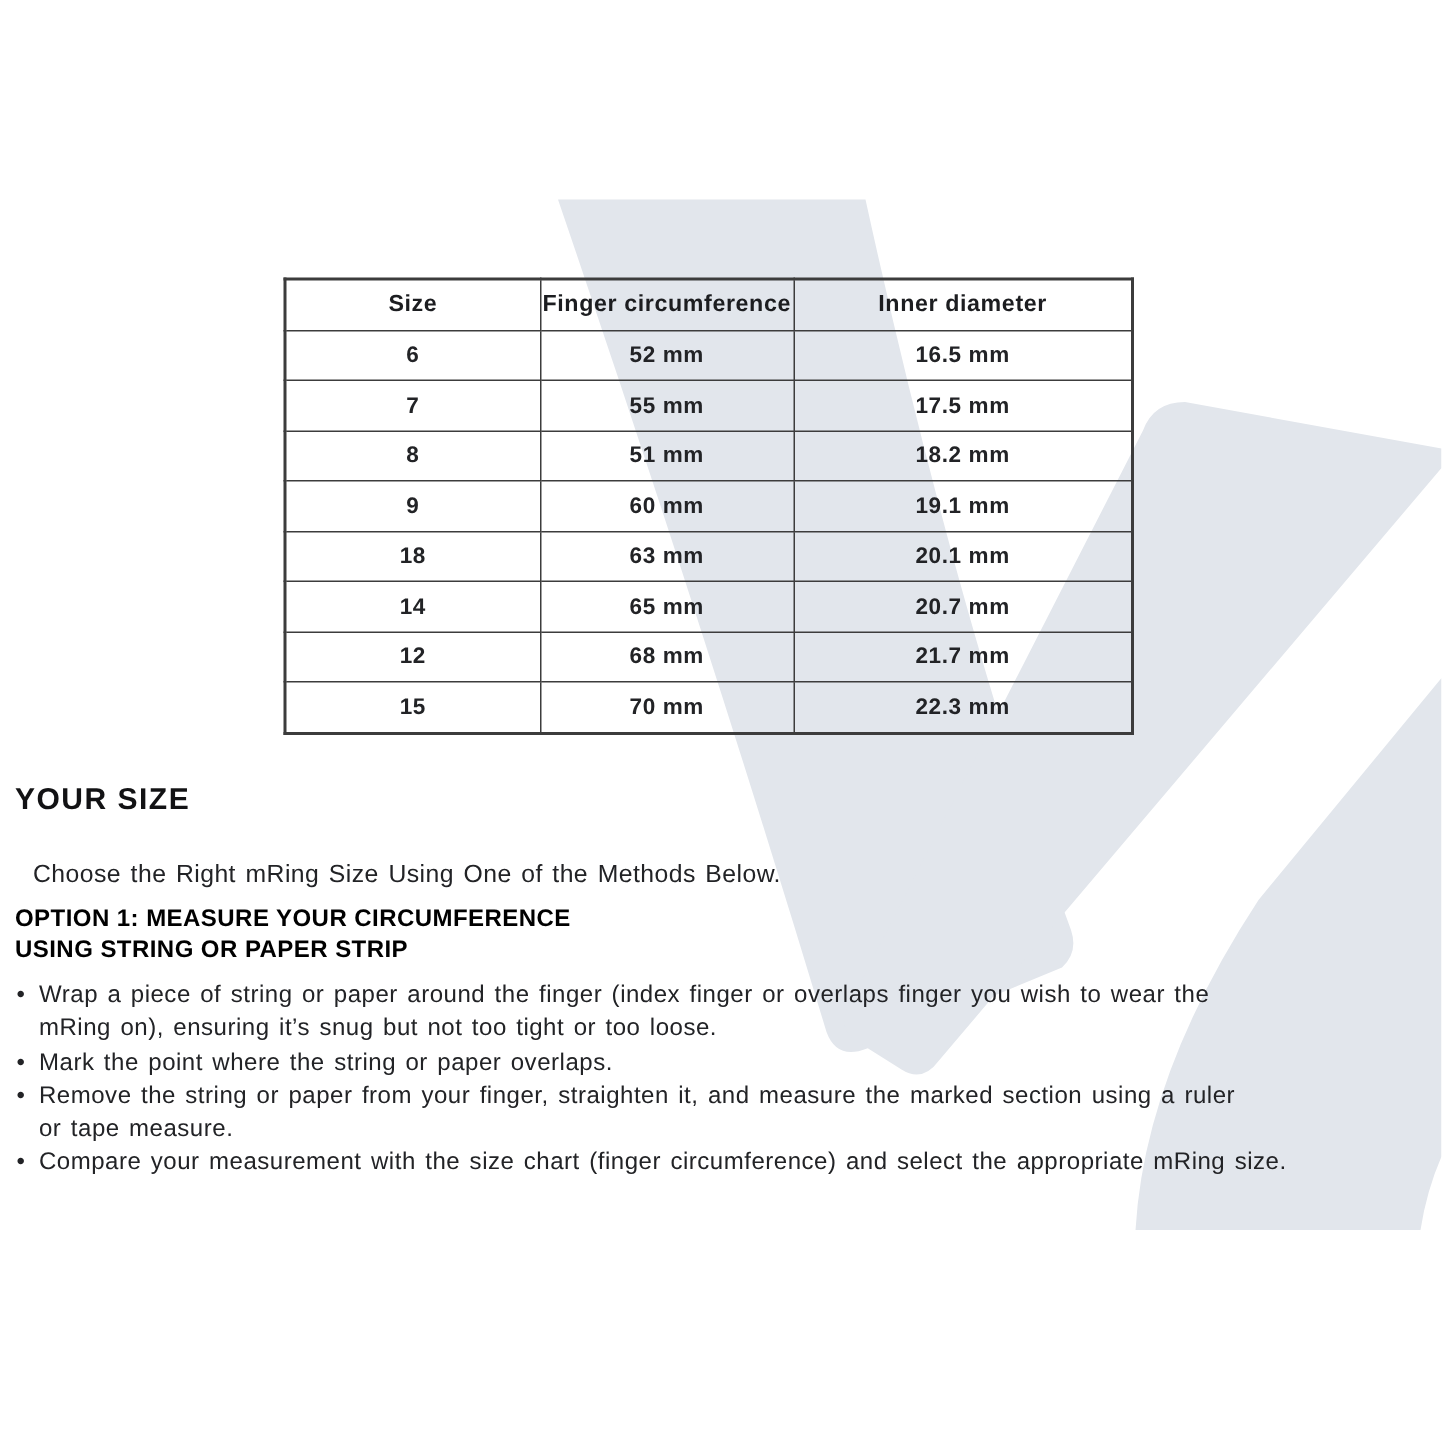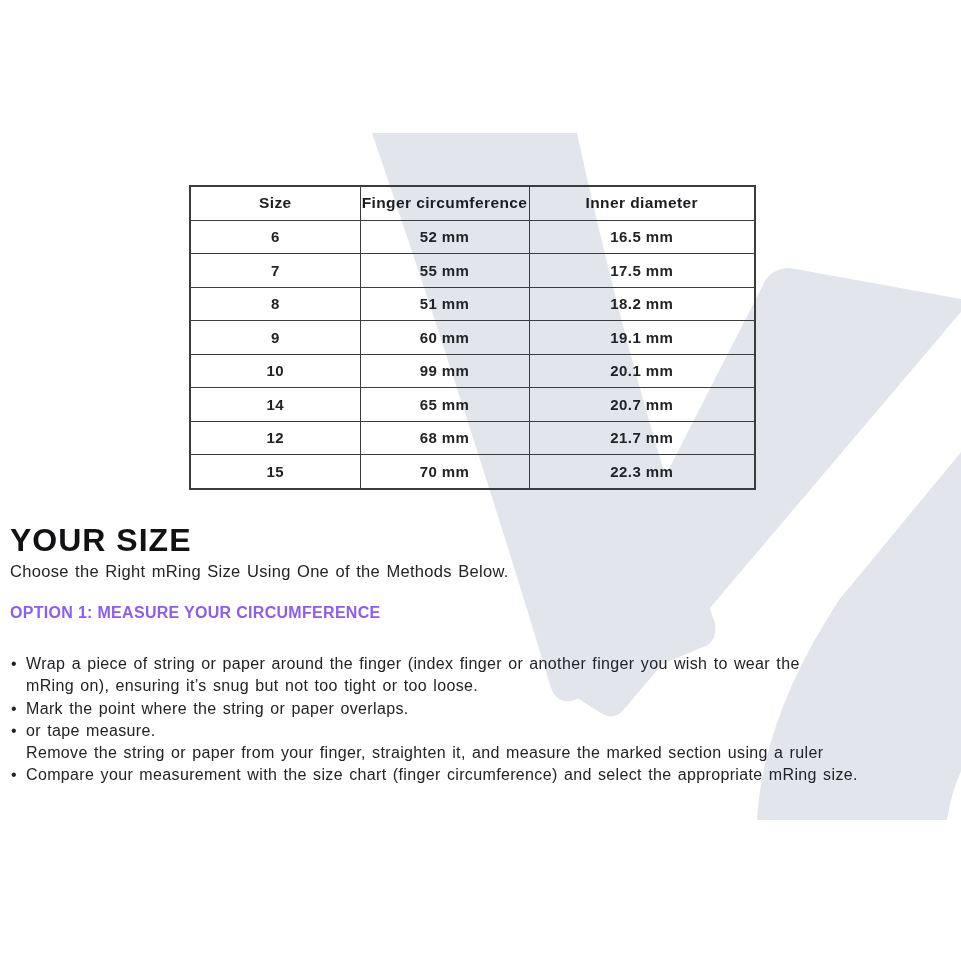--- a/index.html
+++ b/index.html
@@ -18,26 +18,26 @@
   .size-table col.c2{width:169px;}
   .size-table col.c3{width:226px;}
   .size-table th,.size-table td{border:1.5px solid #3c3c3c;height:32.5px;
               text-align:center;vertical-align:middle;padding:0;
               font-size:15px;font-weight:700;color:#222326;letter-spacing:.4px;
               background:transparent;}
   .size-table th{font-size:15.5px;color:#1c1d20;}
 
   
   .content{position:absolute;left:10px;top:522px;width:946px;z-index:1;}
-  .title{position:absolute;left:0;top:0;margin:0;font-size:32px;font-weight:700;
+  .title{position:absolute;left:0;top:0;margin:0;font-size:20px;font-weight:700;
          letter-spacing:1px;color:#121214;}
-  .subtitle{position:absolute;left:0;top:40px;margin:0;font-size:16.5px;
+  .subtitle{position:absolute;left:0;top:40px;margin:12px;font-size:16.5px;
             letter-spacing:.3px;word-spacing:1.5px;color:#222326;}
   .option-heading{position:absolute;left:0;top:81px;font-size:16px;font-weight:700;
-                  line-height:20.5px;letter-spacing:.3px;color:#8b5cf6;}
+                  line-height:20.5px;letter-spacing:.3px;color:#000000;}
   .bullets{position:absolute;left:0;top:131px;margin:0;padding:0;list-style:none;
            width:946px;font-size:16px;line-height:22.3px;letter-spacing:.35px;
            word-spacing:1.5px;color:#222326;}
   .bullets li{position:relative;padding-left:16px;margin:0;}
   .bullets .dot{position:absolute;left:1px;top:0;}
 </style>
 </head>
 <body>
 
 <div class="canvas">
@@ -76,22 +76,22 @@
           <td>8</td>
           <td>51 mm</td>
           <td>18.2 mm</td>
         </tr>
         <tr>
           <td>9</td>
           <td>60 mm</td>
           <td>19.1 mm</td>
         </tr>
         <tr>
-          <td>10</td>
-          <td>99 mm</td>
+          <td>18</td>
+          <td>63 mm</td>
           <td>20.1 mm</td>
         </tr>
         <tr>
           <td>14</td>
           <td>65 mm</td>
           <td>20.7 mm</td>
         </tr>
         <tr>
           <td>12</td>
           <td>68 mm</td>
@@ -103,35 +103,36 @@
           <td>22.3 mm</td>
         </tr>
       </tbody>
   </table>
 
   <div class="content">
     <h1 class="title">YOUR SIZE</h1>
     <p class="subtitle">Choose the Right mRing Size Using One of the Methods Below.</p>
     <div class="option-heading">
       <div>OPTION 1: MEASURE YOUR CIRCUMFERENCE</div>
+      <div>USING STRING OR PAPER STRIP</div>
     </div>
     <ul class="bullets">
         <li>
           <span class="dot">•</span>
-          <div>Wrap a piece of string or paper around the finger (index finger or another finger you wish to wear the</div>
+          <div>Wrap a piece of string or paper around the finger (index finger or overlaps finger you wish to wear the</div>
           <div>mRing on), ensuring it’s snug but not too tight or too loose.</div>
         </li>
         <li>
           <span class="dot">•</span>
           <div>Mark the point where the string or paper overlaps.</div>
         </li>
         <li>
           <span class="dot">•</span>
+          <div>Remove the string or paper from your finger, straighten it, and measure the marked section using a ruler</div>
           <div>or tape measure.</div>
-          <div>Remove the string or paper from your finger, straighten it, and measure the marked section using a ruler</div>
         </li>
         <li>
           <span class="dot">•</span>
           <div>Compare your measurement with the size chart (finger circumference) and select the appropriate mRing size.</div>
         </li>
       </ul>
   </div>
 
 </div>
 

